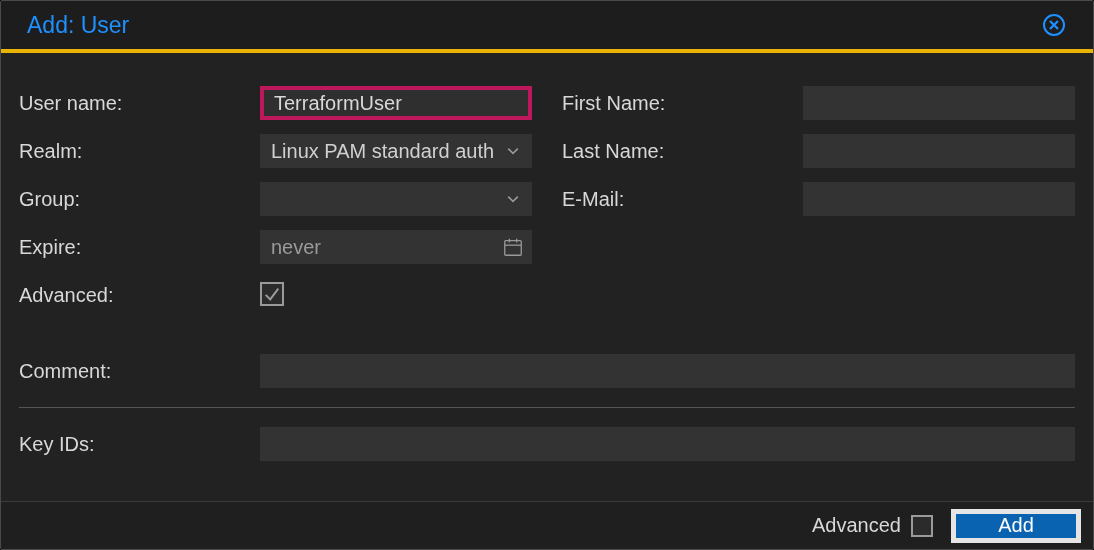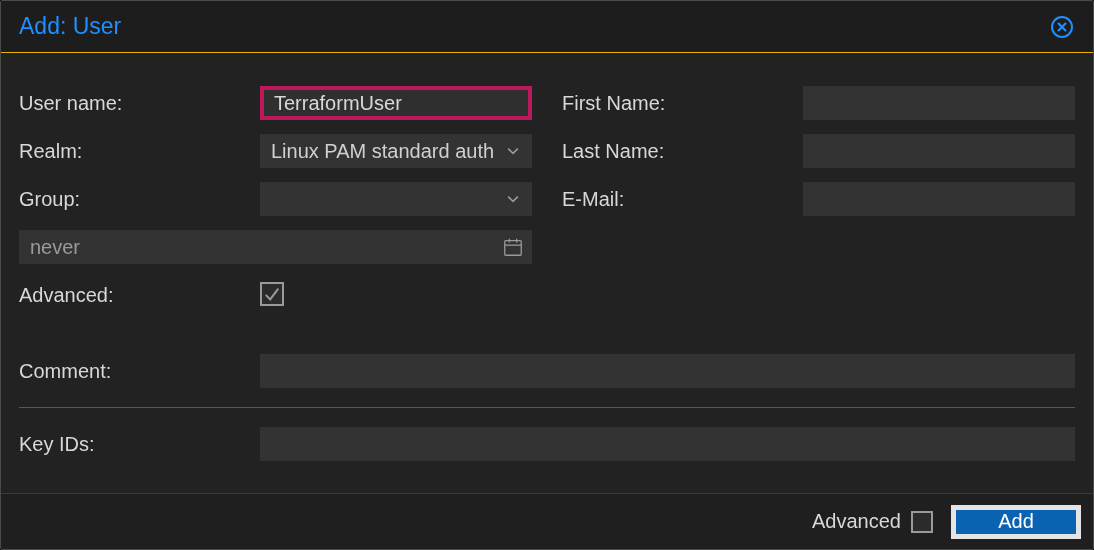--- a/index.html
+++ b/index.html
@@ -18,23 +18,23 @@
     height: 550px;
     background: #222;
     border: 1px solid #4a4a4a;
     border-radius: 2px;
   }
   .titlebar {
     display: flex;
     align-items: center;
     justify-content: space-between;
     height: 52px;
-    padding: 0 18px;
+    padding: 0 26px;
     background: #1d1d1d;
-    border-bottom: 1px solid #eab308;
+    border-bottom: 4px solid #eab308;
   }
   .title {
     color: #1e90ff;
     font-size: 23px;
     font-weight: 400;
   }
   .close-btn {
     width: 26px;
     height: 26px;
     display: flex;
@@ -125,21 +125,21 @@
 
   .hr {
     border: none;
     border-top: 1px solid #565656;
     margin: 12px 0;
   }
 
   .footer {
     position: absolute;
     left: 0; right: 0; bottom: 0;
-    height: 56px;
+    height: 48px;
     background: #1f1f1f;
     border-top: 1px solid #3a3a3a;
     display: flex;
     align-items: center;
     justify-content: flex-end;
     padding: 0 12px;
     gap: 18px;
   }
   .adv {
     display: flex;
@@ -211,20 +211,21 @@
             <input class="field combo-field" type="text" value="" style="">
             <div class="trigger">
               <svg viewBox="0 0 20 20" width="16" height="16">
                 <path d="M4 7 L10 13 L16 7" stroke="#9a9a9a" stroke-width="2" fill="none"></path>
               </svg>
             </div>
           </div>
         </div>
 
         <div class="row">
+          <div class="label">Expire:</div>
           <div class="control-wrap">
             <input class="field date-field" type="text" placeholder="never" style="">
             <div class="trigger cal">
               <svg viewBox="0 0 24 24">
                 <rect x="3" y="5" width="18" height="16" rx="1"></rect>
                 <line x1="3" y1="10" x2="21" y2="10"></line>
                 <line x1="8" y1="3" x2="8" y2="7"></line>
                 <line x1="16" y1="3" x2="16" y2="7"></line>
                 <line x1="7" y1="14" x2="7" y2="14"></line>
                 <line x1="11" y1="14" x2="11" y2="14"></line>

